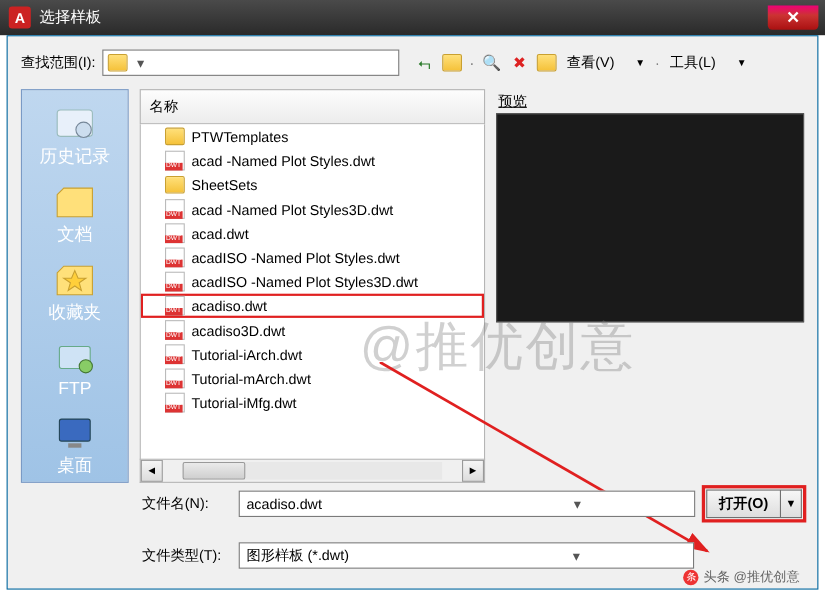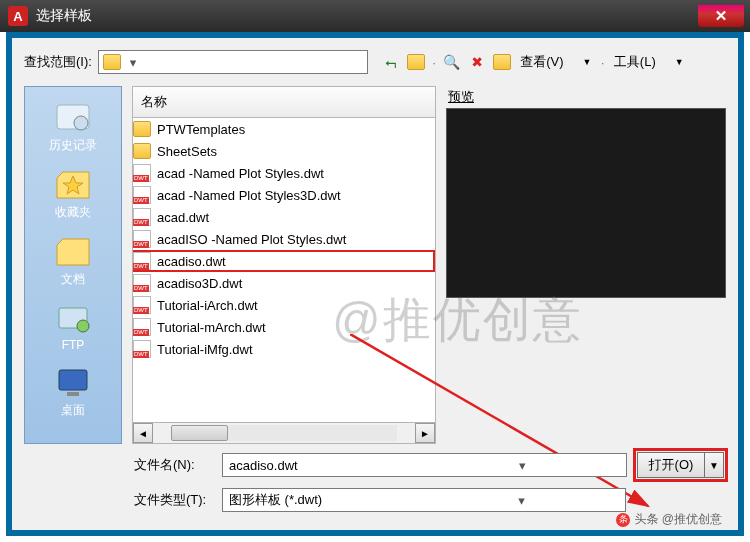--- a/index.html
+++ b/index.html
@@ -1,57 +1,57 @@
 <!DOCTYPE html>
 <html><head>
 <meta charset="utf-8">
 <style>
   html,body{margin:0;padding:0;font-family:"Microsoft YaHei","SimSun",sans-serif;font-size:13px;background:#888;}
   .window{width:750px;height:542px;background:#fff;position:relative;box-sizing:border-box;}
   .titlebar{height:32px;background:linear-gradient(#4a4a4a,#2a2a2a);display:flex;align-items:center;color:#fff;}
   .app-icon{width:20px;height:20px;background:#c22;border-radius:3px;margin:0 8px;display:flex;align-items:center;justify-content:center;color:#fff;font-weight:bold;font-size:13px;}
   .title{flex:1;font-size:14px;}
   .close-btn{width:46px;height:22px;background:linear-gradient(#e07,#c33 40%,#a11);border-radius:0 0 4px 4px;margin-right:6px;display:flex;align-items:center;justify-content:center;color:#fff;font-weight:bold;font-size:15px;cursor:pointer;}
-  .body{position:absolute;top:32px;left:6px;right:6px;bottom:6px;background:#f0f0f0;border:6px solid #0369a1;padding:10px 12px 8px 12px;box-sizing:border-box;}
+  .body{position:absolute;top:32px;left:6px;right:6px;bottom:6px;background:#f0f0f0;border:1px solid #0369a1;padding:10px 12px 8px 12px;box-sizing:border-box;}
   .toprow{display:flex;align-items:center;height:28px;gap:6px;}
   .lbl{white-space:nowrap;}
   .path-combo{flex:0 0 260px;height:22px;border:1px solid #7a7a7a;background:#fff;display:flex;align-items:center;padding:0 4px;gap:4px;}
   .folder-ico{width:16px;height:14px;background:linear-gradient(#ffe07a,#f5c23a);border:1px solid #c9a030;border-radius:2px;}
   .combo-arrow{width:16px;text-align:center;color:#555;}
   .tool-icons{display:flex;align-items:center;gap:7px;margin-left:8px;}
   .ti{width:18px;height:18px;display:flex;align-items:center;justify-content:center;font-size:14px;}
   .sep{color:#777;}
   .menu-btn{display:flex;align-items:center;gap:19px;padding:0 2px;cursor:pointer;}
   .midrow{display:flex;gap:10px;margin-top:10px;height:358px;}
   .sidebar{width:96px;background:linear-gradient(#bfd7ef,#9fc3e6);border:1px solid #7a9ac5;display:flex;flex-direction:column;align-items:center;padding-top:8px;gap:4px;overflow:hidden;}
-  .side-item{display:flex;flex-direction:column;align-items:center;color:#fff;font-size:12px;cursor:pointer;padding:4px 0;}
+  .side-item{display:flex;flex-direction:column;align-items:center;color:#fff;font-size:16px;cursor:pointer;padding:4px 0;}
   .side-ico{width:40px;height:36px;margin-bottom:2px;display:flex;align-items:center;justify-content:center;}
   .filepane{flex:1;display:flex;flex-direction:column;min-width:0;}
   .col-hdr{height:22px;border:1px solid #b5b5b5;background:linear-gradient(#fdfdfd,#ececec);display:flex;align-items:center;padding:4px 8px;font-size:13px;}
   .file-list{flex:1;border:1px solid #b5b5b5;border-top:none;background:#fff;overflow:hidden;position:relative;}
   .file-list-inner{height:100%;overflow:hidden;}
-  .row{display:flex;align-items:center;height:22px;padding:0 0;gap:6px;font-size:13px;white-space:nowrap;cursor:default;}
+  .row{display:flex;align-items:center;height:22px;padding:0 22px;gap:6px;font-size:13px;white-space:nowrap;cursor:default;}
   .row.selected{outline:2px solid #e02020;outline-offset:-2px;}
   .ico-folder{width:16px;height:14px;background:linear-gradient(#ffe07a,#f5c23a);border:1px solid #c9a030;border-radius:2px;}
   .ico-dwt{width:16px;height:16px;background:#fff;border:1px solid #bbb;position:relative;}
   .ico-dwt::after{content:"DWT";position:absolute;bottom:-1px;left:-1px;font-size:6px;background:#d33;color:#fff;padding:0 1px;line-height:7px;}
   .hscroll{height:20px;border:1px solid #b5b5b5;border-top:none;background:#f0f0f0;display:flex;align-items:center;}
   .hscroll .track{flex:1;height:16px;background:#e8e8e8;margin:0 18px;position:relative;}
   .hscroll .thumb{position:absolute;left:0;top:0;bottom:0;width:55px;background:linear-gradient(#eaeaea,#cfcfcf);border:1px solid #999;border-radius:2px;}
   .hscroll .arrow{width:18px;height:18px;border:1px solid #999;background:linear-gradient(#f5f5f5,#ddd);display:flex;align-items:center;justify-content:center;font-size:10px;}
   .preview{width:280px;display:flex;flex-direction:column;}
   .preview-lbl{height:22px;display:flex;align-items:center;padding-left:2px;text-decoration:underline;}
   .preview-box{flex:0 0 188px;background:#1a1a1a;border:1px solid #555;}
   .watermark{position:absolute;left:320px;top:250px;font-size:48px;color:rgba(120,120,120,.35);font-weight:400;pointer-events:none;letter-spacing:2px;}
-  .bottomrow{position:absolute;left:122px;right:14px;bottom:18px;display:flex;flex-direction:column;gap:10px;}
+  .bottomrow{position:absolute;left:122px;right:14px;bottom:18px;display:flex;flex-direction:column;gap:22px;}
   .brow{display:flex;align-items:center;gap:10px;}
   .brow .lbl{width:78px;}
   .text-combo{flex:1;height:22px;border:1px solid #7a7a7a;background:#fff;display:flex;align-items:center;padding:0 6px;}
   .text-combo span{flex:1;}
-  .open-group{display:flex;align-items:center;outline:3px solid #e02020;outline-offset:1px;}
+  .open-group{display:flex;align-items:center;outline:3px solid #e02020;outline-offset:1px;font-weight:bold;}
   .open-btn{width:66px;height:24px;border:1px solid #707070;background:linear-gradient(#f6f6f6,#dedede);display:flex;align-items:center;justify-content:center;cursor:pointer;font-size:13px;}
   .open-dd{width:18px;height:24px;border:1px solid #707070;border-left:none;background:linear-gradient(#f6f6f6,#dedede);display:flex;align-items:center;justify-content:center;font-size:10px;cursor:pointer;}
   .cancel-cell{width:88px;}
   svg.redline{position:absolute;pointer-events:none;}
   .footer-credit{position:absolute;right:16px;bottom:2px;font-size:12px;color:#666;display:flex;align-items:center;gap:4px;}
   .footer-credit .dot{width:14px;height:14px;border-radius:50%;background:#e33;color:#fff;font-size:9px;display:flex;align-items:center;justify-content:center;}
 </style>
 </head>
 <body>
 
@@ -101,32 +101,32 @@
                 <rect x="4" y="6" width="32" height="24" rx="3" fill="#e8f0fa" stroke="#9bb"></rect>
                 <circle cx="28" cy="24" r="7" fill="#cde" stroke="#789"></circle>
               </svg>
             </div>
           <span>历史记录</span>
         </div>
         <div class="side-item">
           <div class="side-ico">
               <svg viewBox="0 0 40 36">
                 <path d="M4 12 l6 -6 h26 v26 h-32 z" fill="#ffe07a" stroke="#c9a030"></path>
+              </svg>
+            </div>
+          <span>文档</span>
+        </div>
+        <div class="side-item">
+          <div class="side-ico">
+              <svg viewBox="0 0 40 36">
+                <path d="M4 12 l6 -6 h26 v26 h-32 z" fill="#ffe07a" stroke="#c9a030"></path>
                 <polygon points="20,10 23,17 30,17 24,21 26,28 20,24 14,28 16,21 10,17 17,17" fill="#ffcf3a" stroke="#c9a030"></polygon>
               </svg>
             </div>
           <span>收藏夹</span>
-        </div>
-        <div class="side-item">
-          <div class="side-ico">
-              <svg viewBox="0 0 40 36">
-                <path d="M4 12 l6 -6 h26 v26 h-32 z" fill="#ffe07a" stroke="#c9a030"></path>
-              </svg>
-            </div>
-          <span>文档</span>
         </div>
         <div class="side-item">
           <div class="side-ico">
               <svg viewBox="0 0 40 36">
                 <rect x="6" y="8" width="28" height="20" rx="2" fill="#cfe3f5" stroke="#6a8"></rect>
                 <circle cx="30" cy="26" r="6" fill="#8c6" stroke="#473"></circle>
               </svg>
             </div>
           <span>FTP</span>
         </div>
@@ -143,38 +143,42 @@
 
       <div class="filepane">
         <div class="col-hdr">名称</div>
         <div class="file-list">
           <div class="file-list-inner" id="file-list-inner">
               <div class="row">
                 <span class="ico-folder"></span>
                 <span>PTWTemplates</span>
               </div>
               <div class="row">
+                <span class="ico-dwt"></span>
+                <span>acad -Named Plot Styles.dwt</span>
+              </div>
+              <div class="row">
                 <span class="ico-folder"></span>
                 <span>SheetSets</span>
               </div>
               <div class="row">
                 <span class="ico-dwt"></span>
-                <span>acad -Named Plot Styles.dwt</span>
-              </div>
-              <div class="row">
-                <span class="ico-dwt"></span>
                 <span>acad -Named Plot Styles3D.dwt</span>
               </div>
               <div class="row">
                 <span class="ico-dwt"></span>
                 <span>acad.dwt</span>
               </div>
               <div class="row">
                 <span class="ico-dwt"></span>
                 <span>acadISO -Named Plot Styles.dwt</span>
+              </div>
+              <div class="row">
+                <span class="ico-dwt"></span>
+                <span>acadISO -Named Plot Styles3D.dwt</span>
               </div>
               <div class="row selected">
                 <span class="ico-dwt"></span>
                 <span>acadiso.dwt</span>
               </div>
               <div class="row">
                 <span class="ico-dwt"></span>
                 <span>acadiso3D.dwt</span>
               </div>
               <div class="row">

